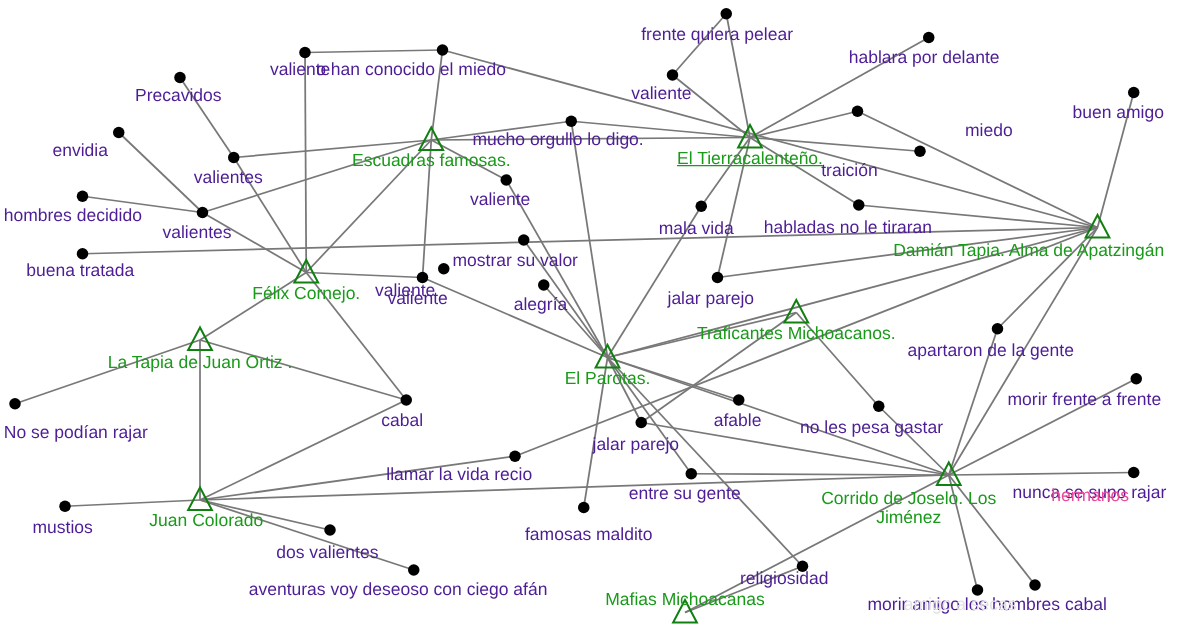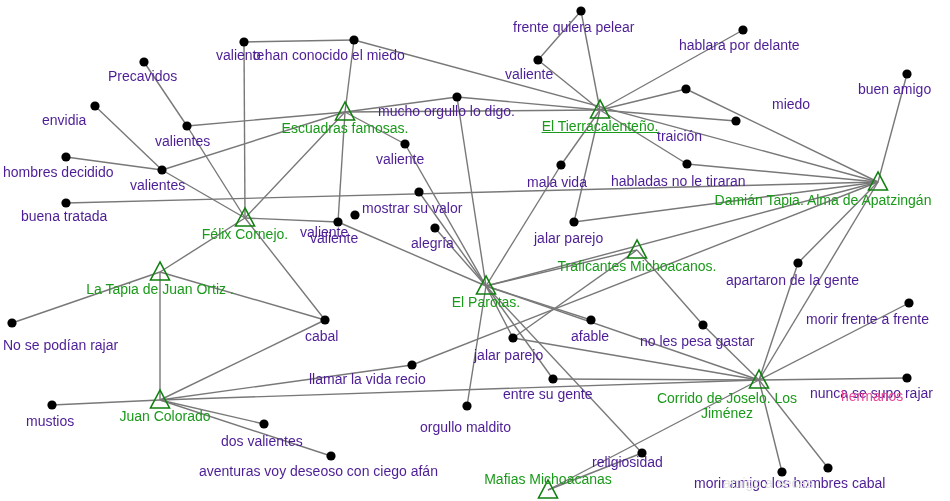--- a/index.html
+++ b/index.html
@@ -215,21 +215,21 @@
       <div class="lbl" style="left: 806px; top: 312px;">morir frente a frente</div>
       <div class="lbl" style="left: 305px; top: 329px;">cabal</div>
       <div class="lbl" style="left: 571px; top: 329px;">afable</div>
       <div class="lbl" style="left: 640px; top: 334px;">no les pesa gastar</div>
       <div class="lbl" style="left: 474px; top: 348px;">jalar parejo</div>
       <div class="lbl" style="left: 309px; top: 372px;">llamar la vida recio</div>
       <div class="lbl" style="left: 503px; top: 387px;">entre su gente</div>
       <div class="lbl" style="left: 810px; top: 386px;">nunca se supo rajar</div>
       <div class="lbl" style="left: 3px; top: 338px;">No se podían rajar</div>
       <div class="lbl" style="left: 26px; top: 414px;">mustios</div>
-      <div class="lbl" style="left: 420px; top: 420px;">orgullo maldito</div>
+      <div class="lbl" style="left: 420px; top: 420px;">famosas maldito</div>
       <div class="lbl" style="left: 221px; top: 434px;">dos valientes</div>
       <div class="lbl" style="left: 199px; top: 464px;">aventuras voy deseoso con ciego afán</div>
       <div class="lbl" style="left: 592px; top: 455px;">religiosidad</div>
       <div class="lbl" style="left: 694px; top: 476px;">morir amigo los hombres</div>
       <div class="lbl" style="left: 852px; top: 476px;">cabal</div>
       <div class="lbl" style="left: 300px; top: 225px;">valiente</div>
       <div class="lbl lbl-doc center" style="left: 345px; top: 121px;">Escuadras famosas.</div>
       <div class="lbl lbl-doc center" style="left: 600px; top: 119px; text-decoration: underline;">El Tierracalenteño.</div>
       <div class="lbl lbl-doc center" style="left: 823px; top: 193px;">Damián Tapia. Alma de Apatzingán</div>
       <div class="lbl lbl-doc center" style="left: 245px; top: 227px;">Félix Cornejo.</div>

